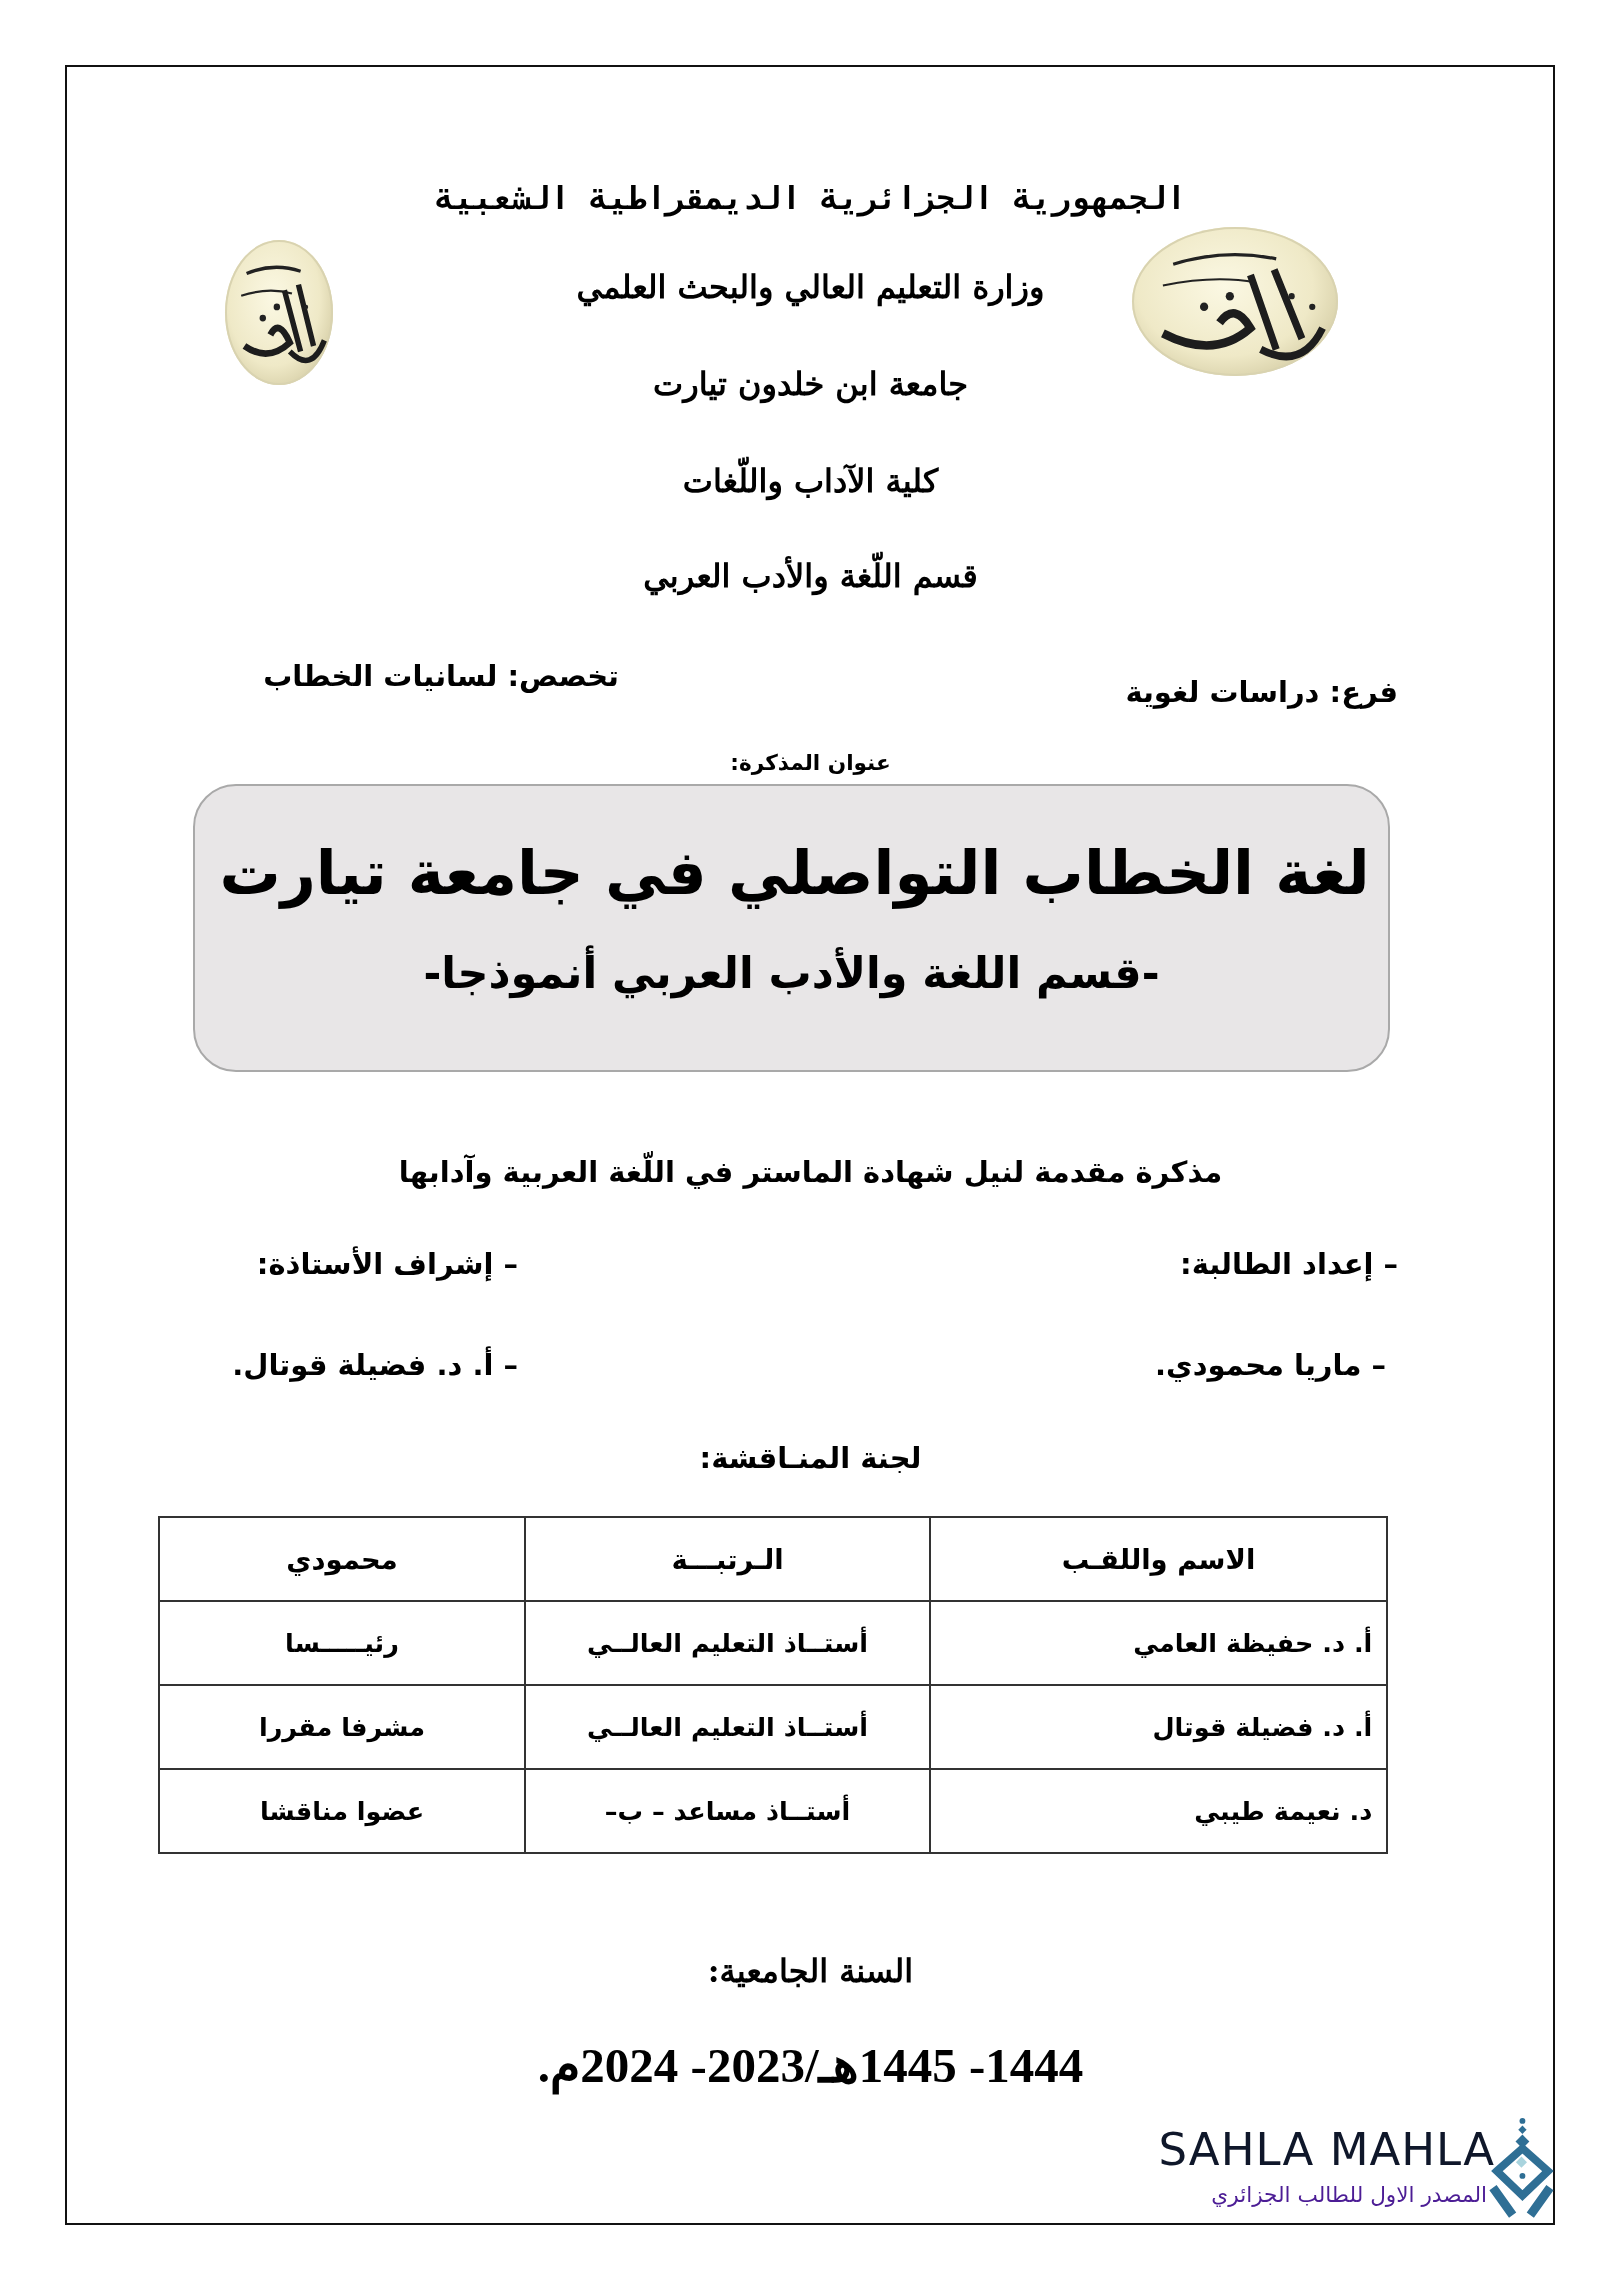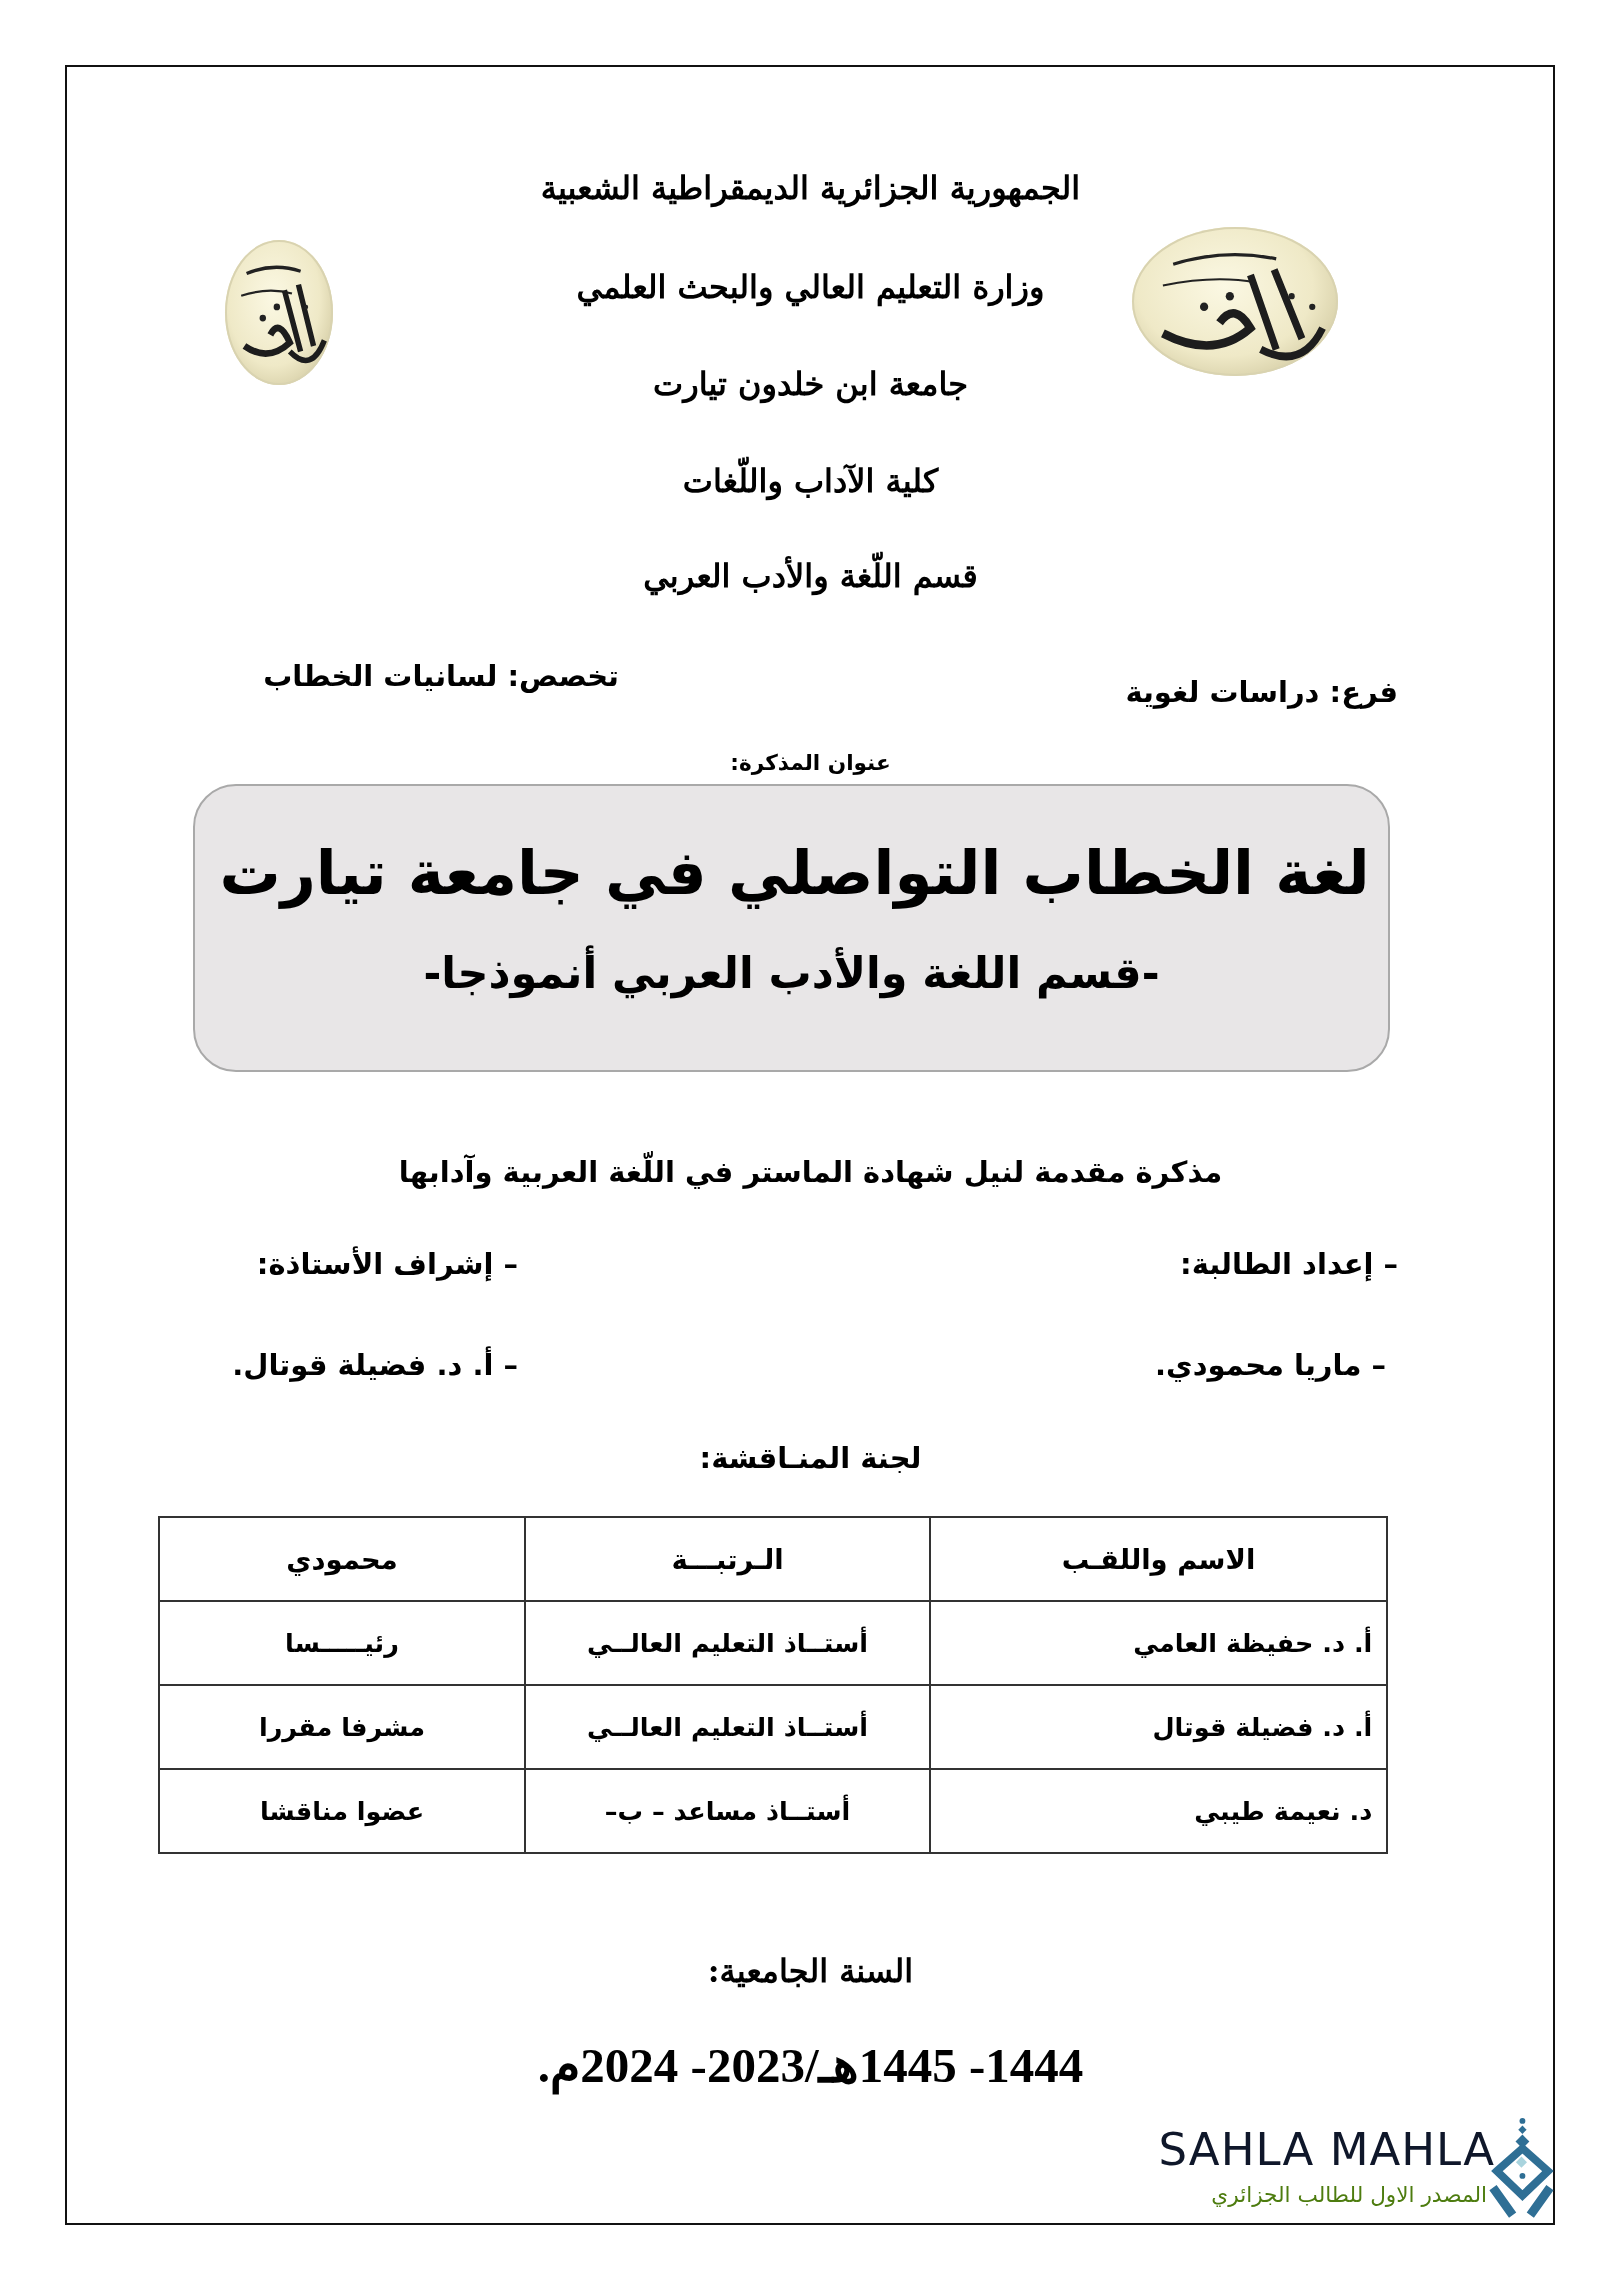--- a/index.html
+++ b/index.html
@@ -138,21 +138,21 @@
       letter-spacing: 1px;
       direction: ltr;
       white-space: nowrap;
     }
     .wm-sub {
       position: absolute;
       right: 67px;
       top: 65px;
       font-family: "DejaVu Sans", "Liberation Sans", sans-serif;
       font-size: 21.6px;
-      color: #4d7c0f;
+      color: #4c1d95;
       white-space: nowrap;
     }
     .wm-icon {
       position: absolute;
       right: 0;
       top: 0;
       width: 69px;
       height: 108px;
     }
   </style>
@@ -180,21 +180,21 @@
     <path d="M30 100 Q80 125 115 95 Q100 70 85 90" stroke="#1d1d1d" stroke-width="8" fill="none"></path>
     <path d="M115 45 L140 115 M138 40 L165 105" stroke="#1d1d1d" stroke-width="7" fill="none"></path>
     <path d="M125 115 Q165 135 185 95" stroke="#1d1d1d" stroke-width="7" fill="none"></path>
     <circle cx="70" cy="75" r="4" fill="#222"></circle>
       <circle cx="95" cy="65" r="4" fill="#222"></circle>
     <circle cx="155" cy="65" r="3" fill="#222"></circle>
       <circle cx="175" cy="75" r="3" fill="#222"></circle>
   </svg>
 </div>
 
-<div class="center-line hdr" style="top:169px;">الجمهورية الجزائرية الديمقراطية الشعبية</div>
+<div class="center-line hdr" style="top:179px;font-family:Liberation Mono, monospace;">الجمهورية الجزائرية الديمقراطية الشعبية</div>
 <div class="center-line hdr" style="top:268px;">وزارة التعليم العالي والبحث العلمي</div>
 <div class="center-line hdr" style="top:365px;">جامعة ابن خلدون تيارت</div>
 <div class="center-line hdr" style="top:462px;">كلية الآداب واللّغات</div>
 <div class="center-line hdr" style="top:557px;">قسم اللّغة والأدب العربي</div>
 
 <div class="row-split sans-bold" style="right:223px; top:659px; font-size:29px;margin-top:16px;">فرع: دراسات لغوية</div>
 <div class="row-split sans-bold" style="right:1002px; top:659px; font-size:29px;">تخصص: لسانيات الخطاب</div>
 
 <div class="center-line sans-bold" style="top:750px; font-size:21.6px;">عنوان المذكرة:</div>
 

